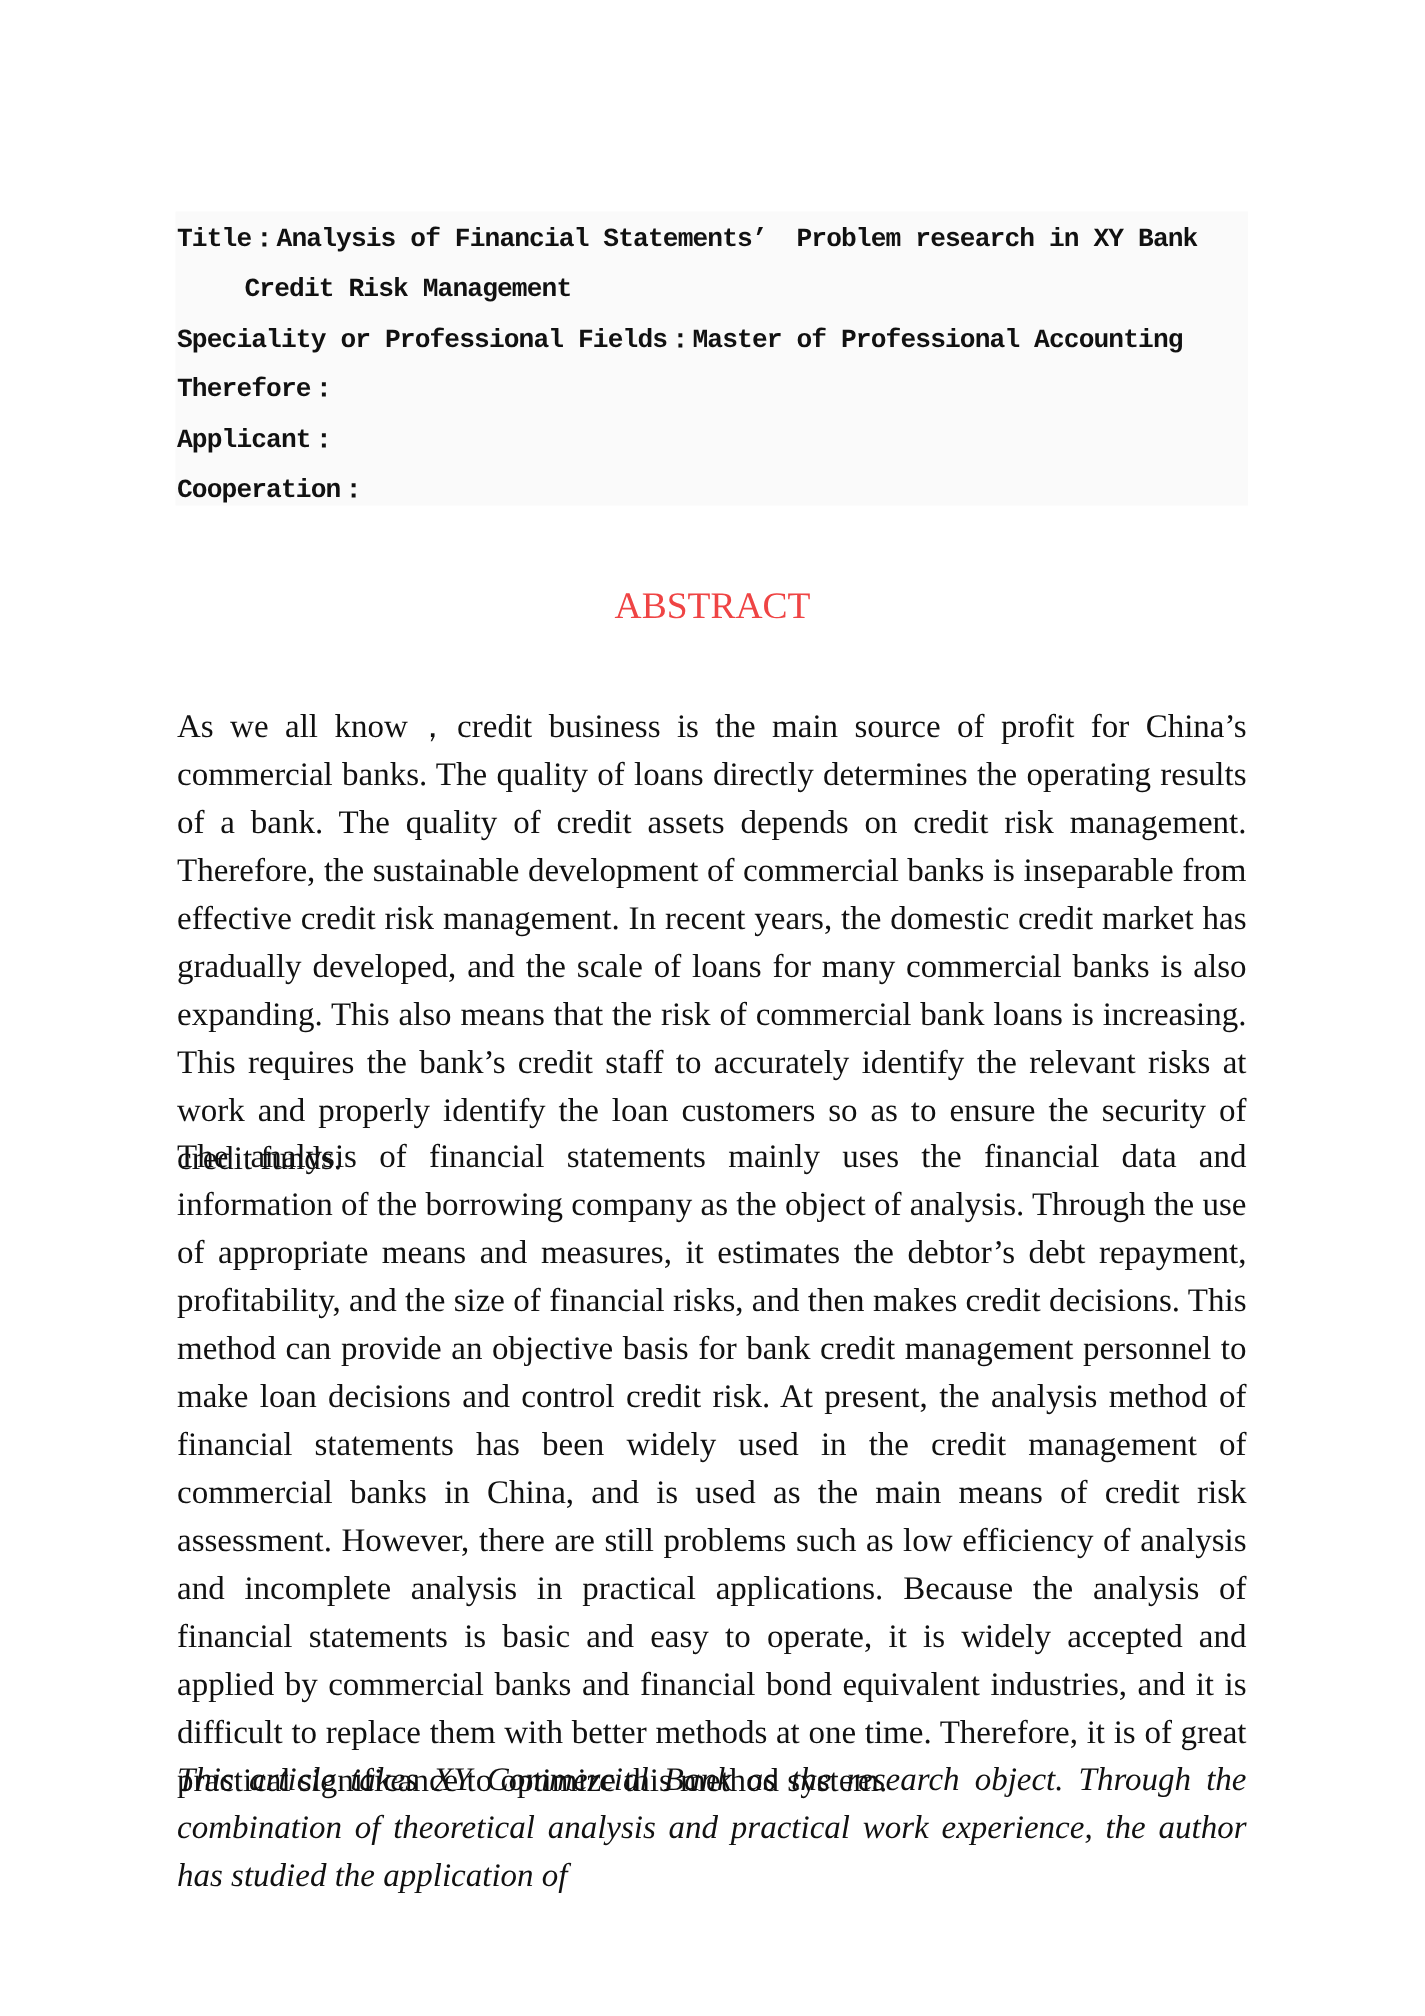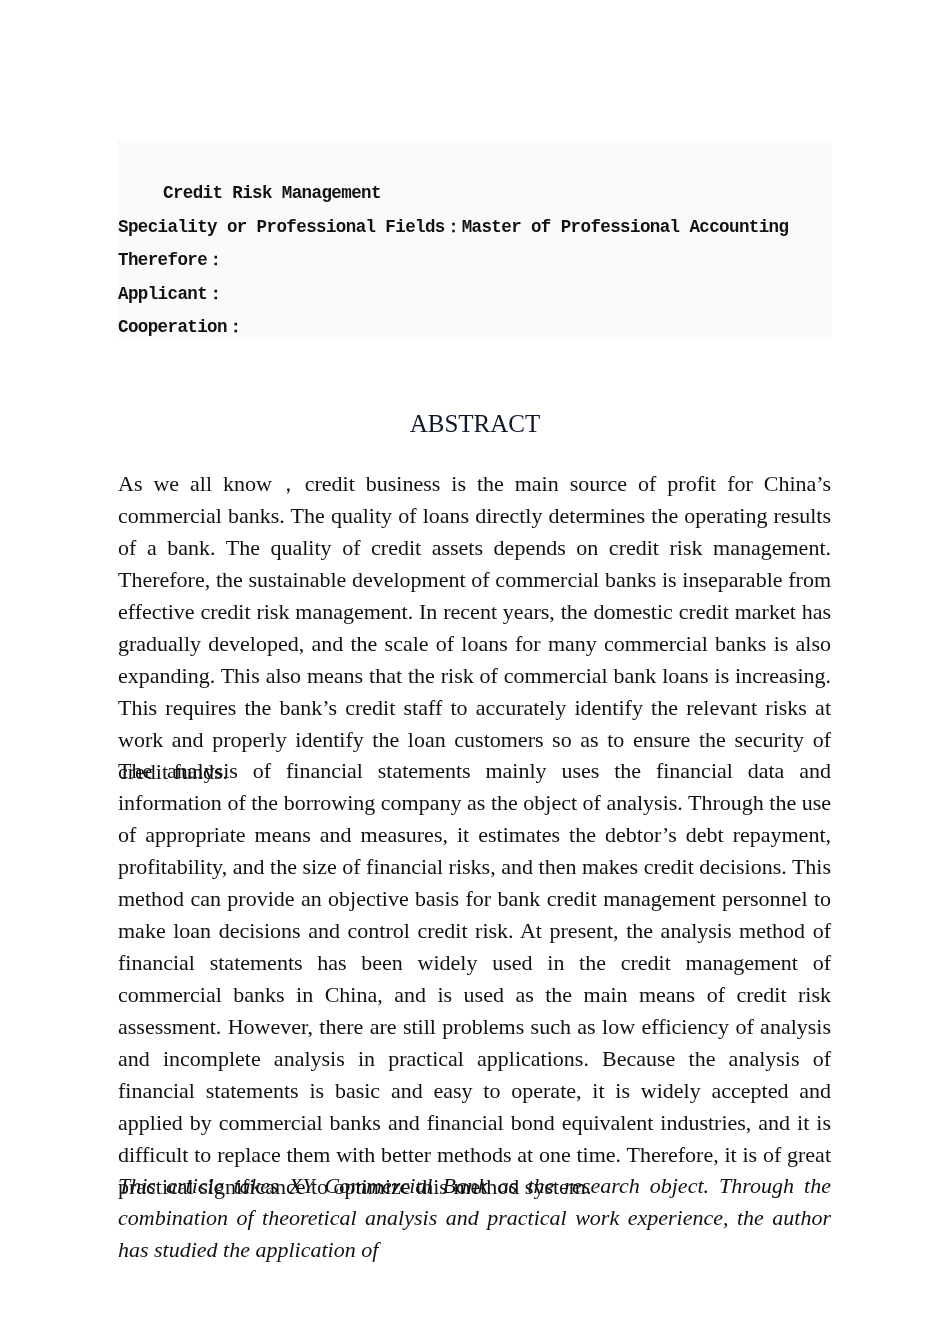--- a/index.html
+++ b/index.html
@@ -30,26 +30,26 @@
       font-weight: bold;
       letter-spacing: -0.6px;
       white-space: pre;
       line-height: 20px;
       color: #111111;
     }
     .abstract-heading {
       position: absolute;
       left: 0;
       width: 950px;
-      top: 409px;
+      top: 390px;
       text-align: center;
       font-family: "Liberation Serif", "DejaVu Serif", serif;
       font-size: 25px;
       line-height: 30px;
-      color: #0f172a;
+      color: #ef4444;
       margin: 0;
       font-weight: normal;
     }
     .para {
       position: absolute;
       left: 118px;
       width: 713px;
       font-family: "Liberation Serif", "DejaVu Serif", serif;
       font-size: 22px;
       line-height: 32px;
@@ -58,20 +58,21 @@
       margin: 0;
     }
     .para.p1 { top: 468px; }
     .para.p2 { top: 755px; }
     .para.p3 { top: 1170px; font-style: italic; }
   </style>
 </head>
 <body>
 
 <div class="meta-block">
+  <div class="meta-line" style="top:9px;">Title：Analysis of Financial Statements’  Problem research in XY Bank</div>
   <div class="meta-line" style="top:42px;margin-left:45px;">Credit Risk Management</div>
   <div class="meta-line" style="top:76px;">Speciality or Professional Fields：Master of Professional Accounting</div>
   <div class="meta-line" style="top:109px;">Therefore：</div>
   <div class="meta-line" style="top:143px;">Applicant：</div>
   <div class="meta-line" style="top:176px;">Cooperation：</div>
 </div>
 
 <h1 class="abstract-heading">ABSTRACT</h1>
 
 <p class="para p1">As we all know，credit business is the main source of profit for China’s commercial banks. The quality of loans directly determines the operating results of a bank. The quality of credit assets depends on credit risk management. Therefore, the sustainable development of commercial banks is inseparable from effective credit risk management. In recent years, the domestic credit market has gradually developed, and the scale of loans for many commercial banks is also expanding. This also means that the risk of commercial bank loans is increasing. This requires the bank’s credit staff to accurately identify the relevant risks at work and properly identify the loan customers so as to ensure the security of credit funds.</p>

